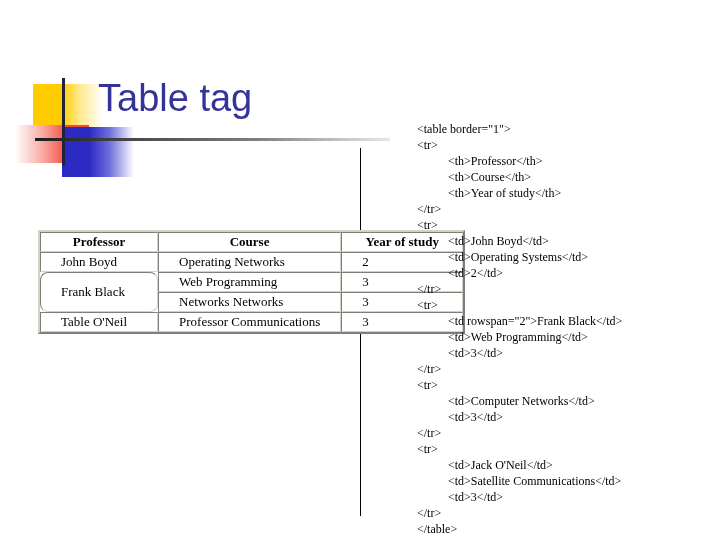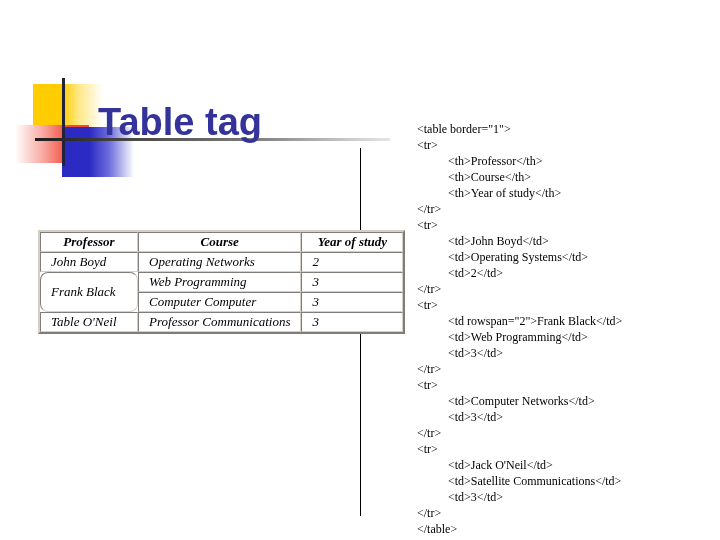--- a/index.html
+++ b/index.html
@@ -53,25 +53,25 @@
   .title-rule {
     position: absolute;
     left: 35px; top: 138px; width: 355px; height: 3px;
     background: linear-gradient(to right, #1c1c1c 0%, #3a3a3a 18%, #7d7d7d 62%, #c9c9c9 88%, #e6e6e6 100%);
   }
 
   
   .slide-title {
     position: absolute;
     left: 98px;
-    top: 100px;
+    top: 76px;
     font-family: "Liberation Sans", sans-serif;
     font-size: 38px;
     line-height: 44px;
-    font-weight: 700;
+    font-weight: 400;
     color: #333399;
     letter-spacing: 0px;
     white-space: nowrap;
   }
 
   
   .col-divider {
     position: absolute;
     left: 360px;
     top: 148px;
@@ -91,24 +91,23 @@
     border-spacing: 0;
     border: 2px outset #d4d0c8;
     background: #ffffff;
     font-family: "Liberation Serif", serif;
     font-size: 13px;
     color: #000000;
   }
   table.demo th,
   table.demo td {
     border: 1px inset #d4d0c8;
-    padding: 1px 10px;
+    padding: 1px 20px;
     vertical-align: middle;
     white-space: nowrap;
-    font-style: italic;
   }
   table.demo th {
     font-weight: bold;
     text-align: center;
   }
   table.demo td {
     text-align: left;
   }
   table.demo td.rowspan-cell {
     text-align: left;
@@ -166,21 +165,21 @@
           <td>John Boyd</td>
           <td>Operating Networks</td>
           <td>2</td>
         </tr>
         <tr>
           <td class="rowspan-cell" rowspan="2">Frank Black</td>
           <td>Web Programming</td>
           <td>3</td>
         </tr>
         <tr>
-          <td>Computer Computer</td>
+          <td>Networks Networks</td>
           <td>3</td>
         </tr>
         <tr>
           <td>Table O'Neil</td>
           <td>Professor Communications</td>
           <td>3</td>
         </tr>
       </tbody>
     </table>
   </div>

